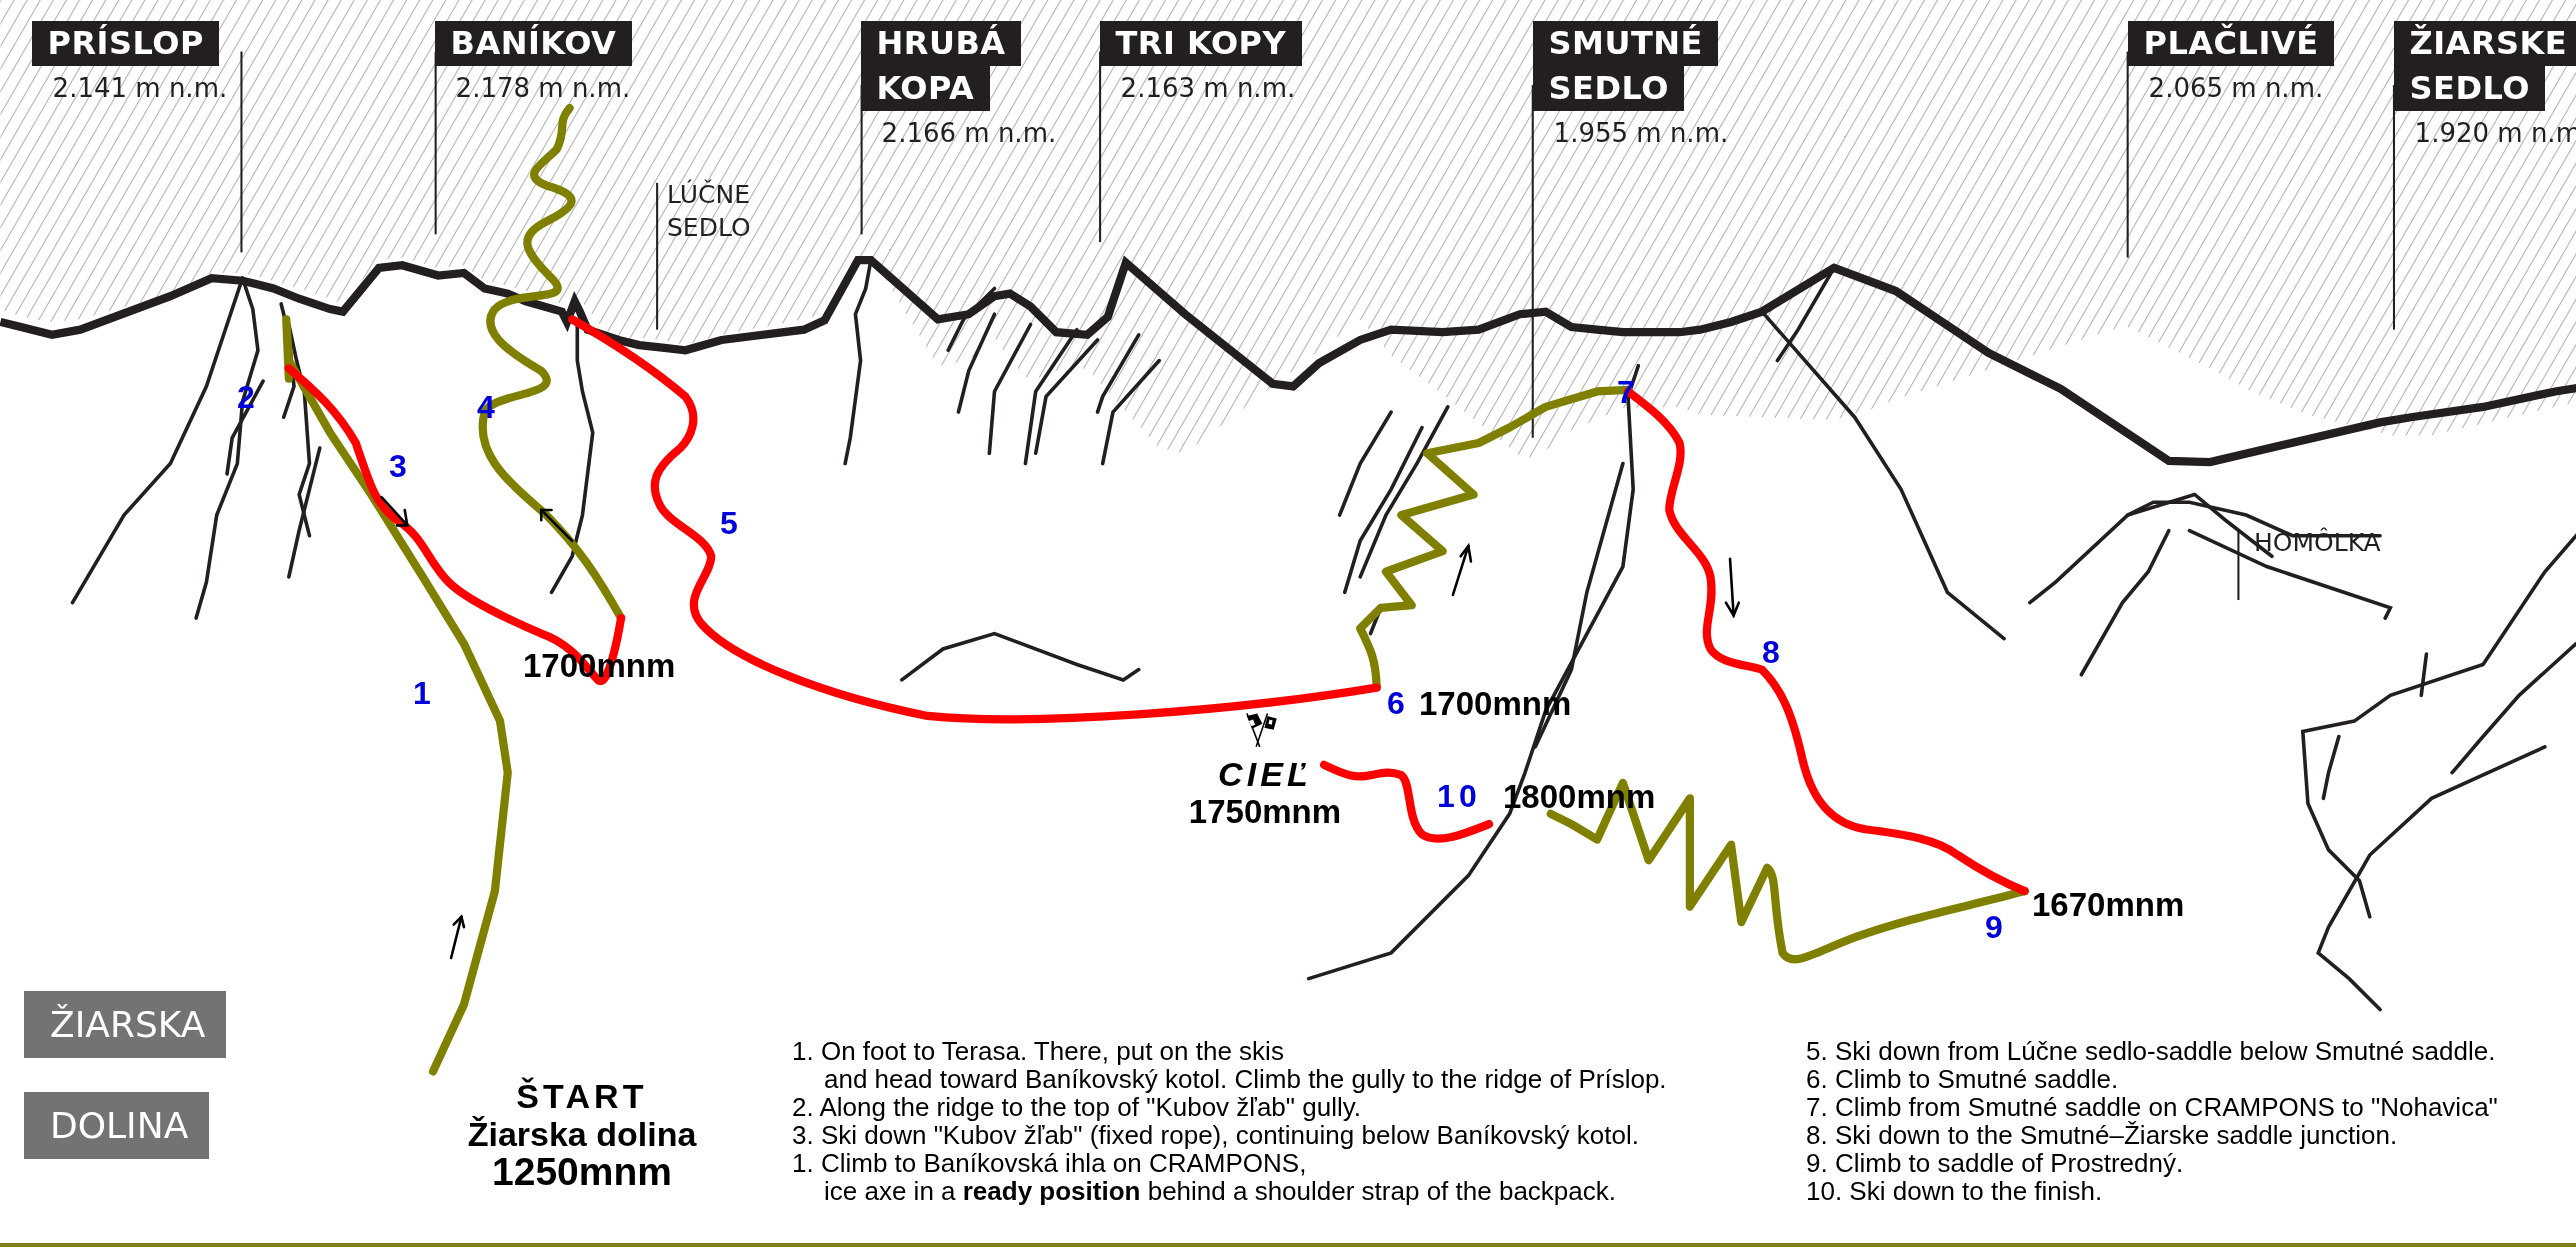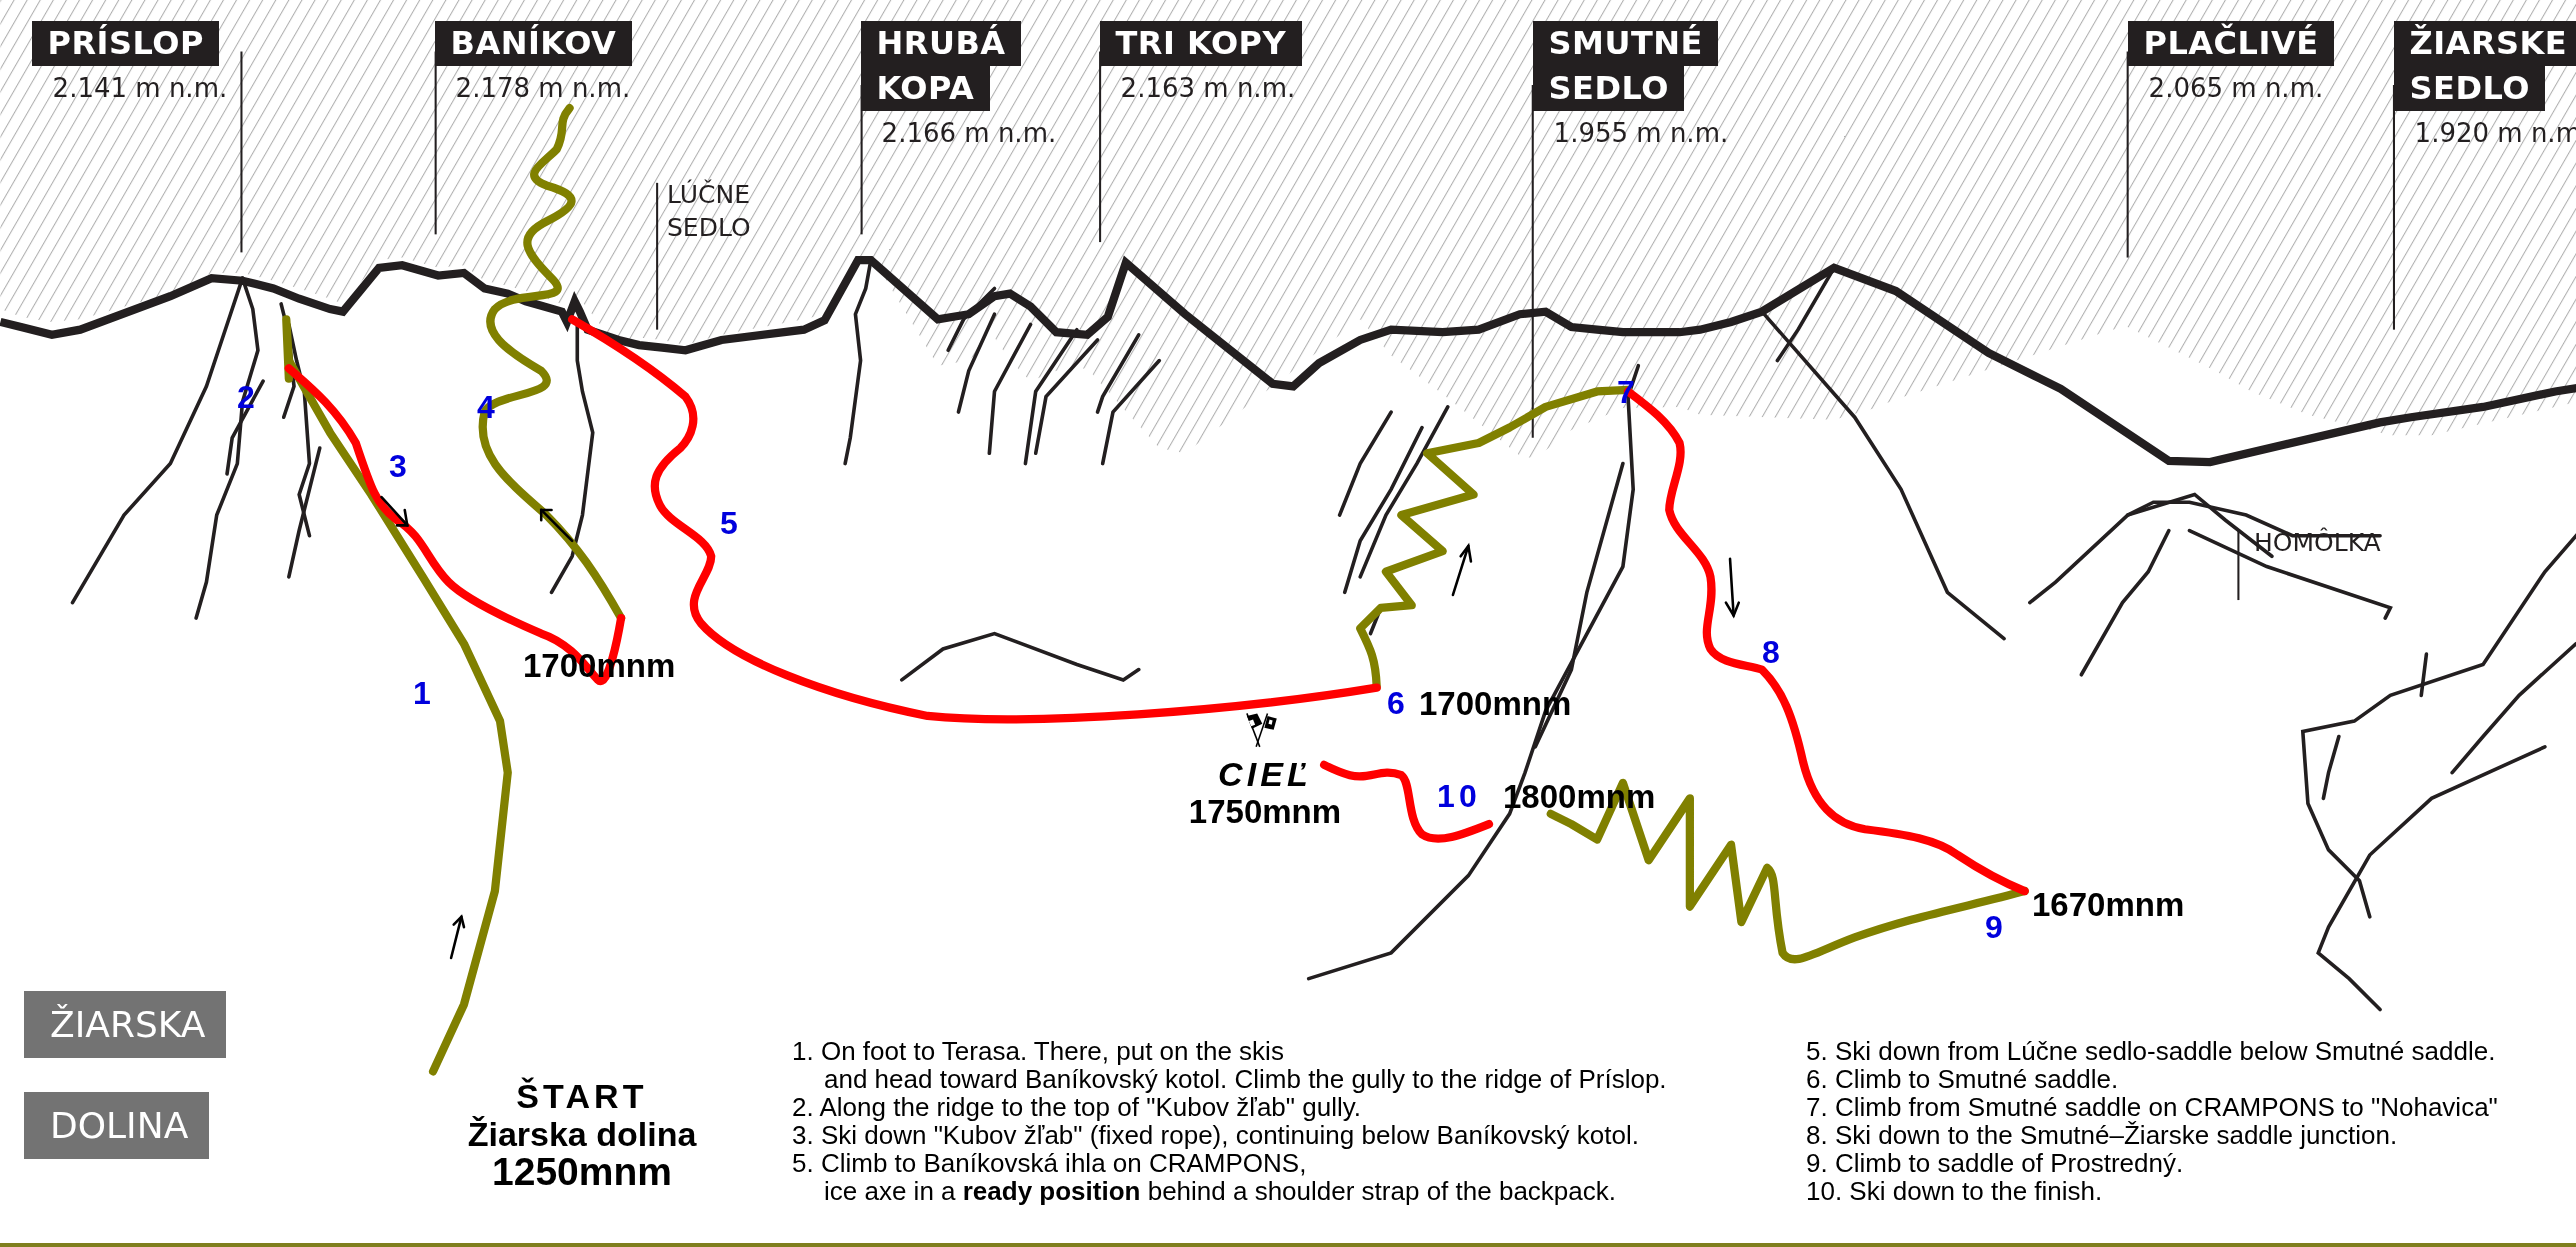--- a/index.html
+++ b/index.html
@@ -214,21 +214,21 @@
   <div style="font-size:34px; line-height:38px; letter-spacing:4.1px;">ŠTART</div>
   <div style="font-size:34px; line-height:38px;">Žiarska dolina</div>
   <div style="font-size:39px; line-height:38px;text-align:center;">1250mnm</div>
 </div>
 
 <div class="legend" style="left:792px; top:1037px;">
   <div>1. On foot to Terasa. There, put on the skis</div>
   <div class="indent">and head toward Baníkovský kotol. Climb the gully to the ridge of Príslop.</div>
   <div>2. Along the ridge to the top of "Kubov žľab" gully.</div>
   <div>3. Ski down "Kubov žľab" (fixed rope), continuing below Baníkovský kotol.</div>
-  <div>5. Climb to Baníkovská ihla on CRAMPONS,</div>
+  <div>1. Climb to Baníkovská ihla on CRAMPONS,</div>
   <div class="indent"><span>ice axe in a </span><b>ready position</b><span> behind a shoulder strap of the backpack.</span></div>
 </div>
 
 <div class="legend" style="left:1806px; top:1037px;">
   <div>5. Ski down from Lúčne sedlo-saddle below Smutné saddle.</div>
   <div>6. Climb to Smutné saddle.</div>
   <div>7. Climb from Smutné saddle on CRAMPONS to "Nohavica"</div>
   <div>8. Ski down to the Smutné–Žiarske saddle junction.</div>
   <div>9. Climb to saddle of Prostredný.</div>
   <div>10. Ski down to the finish.</div>

